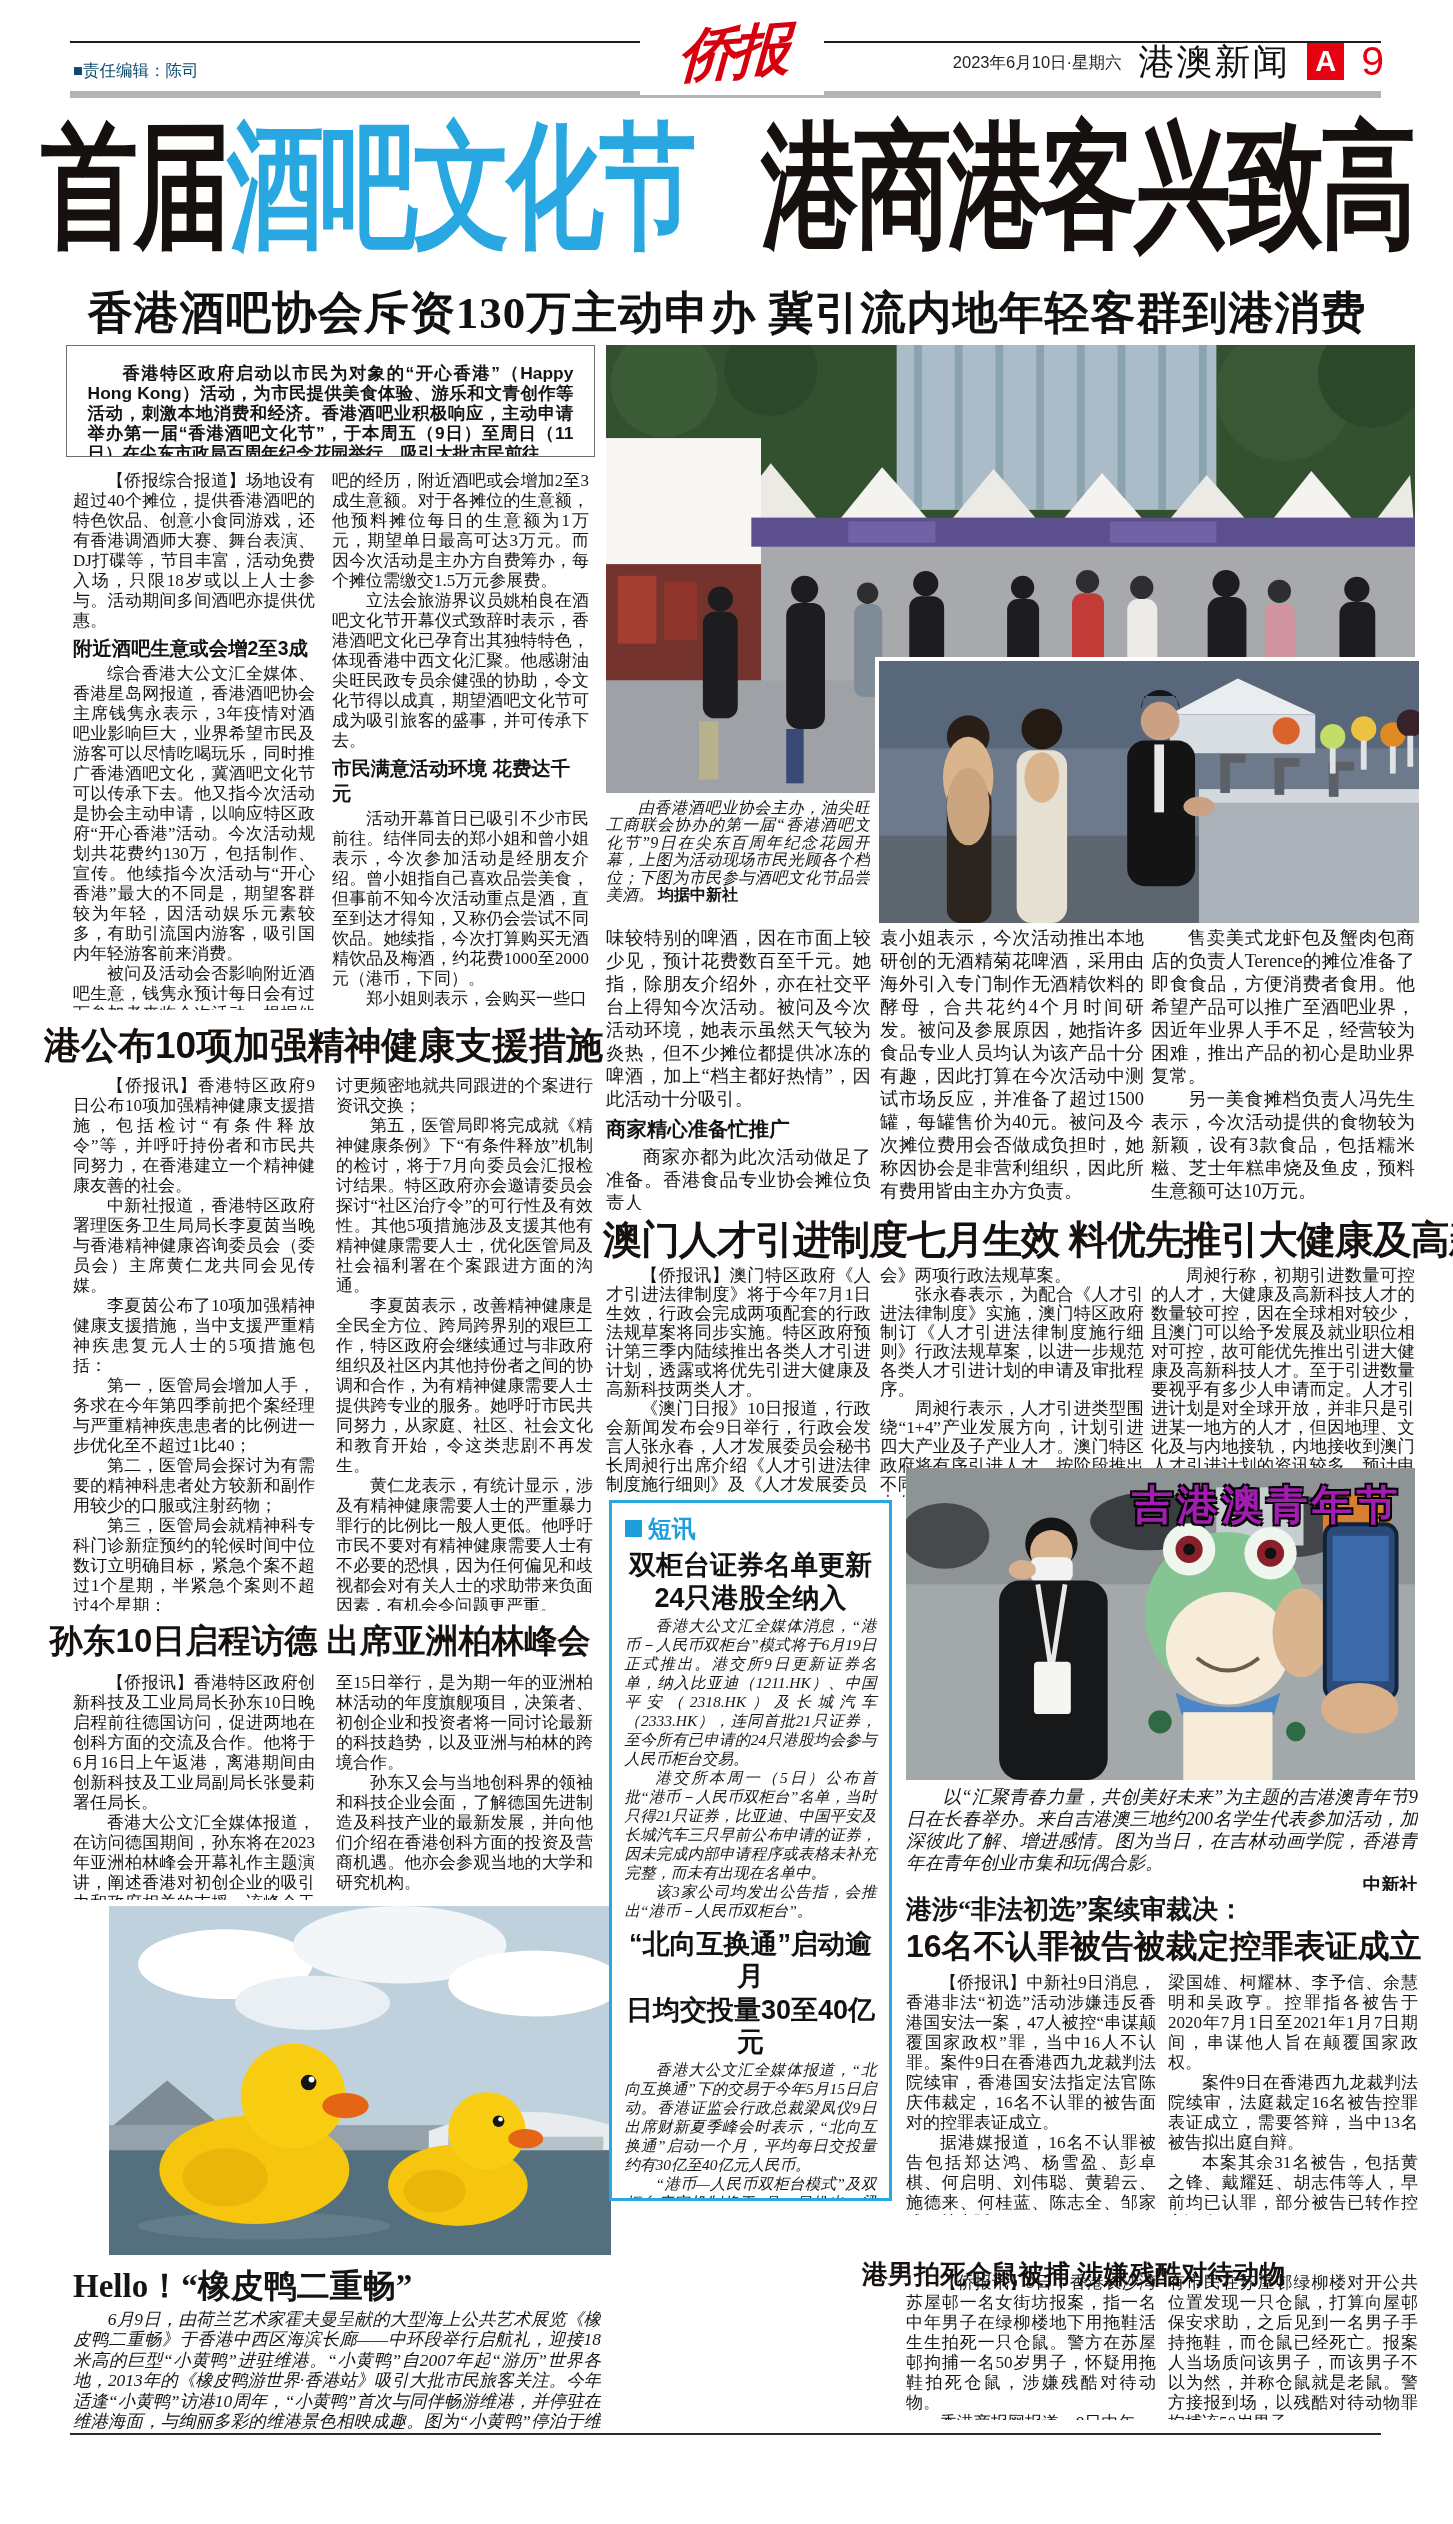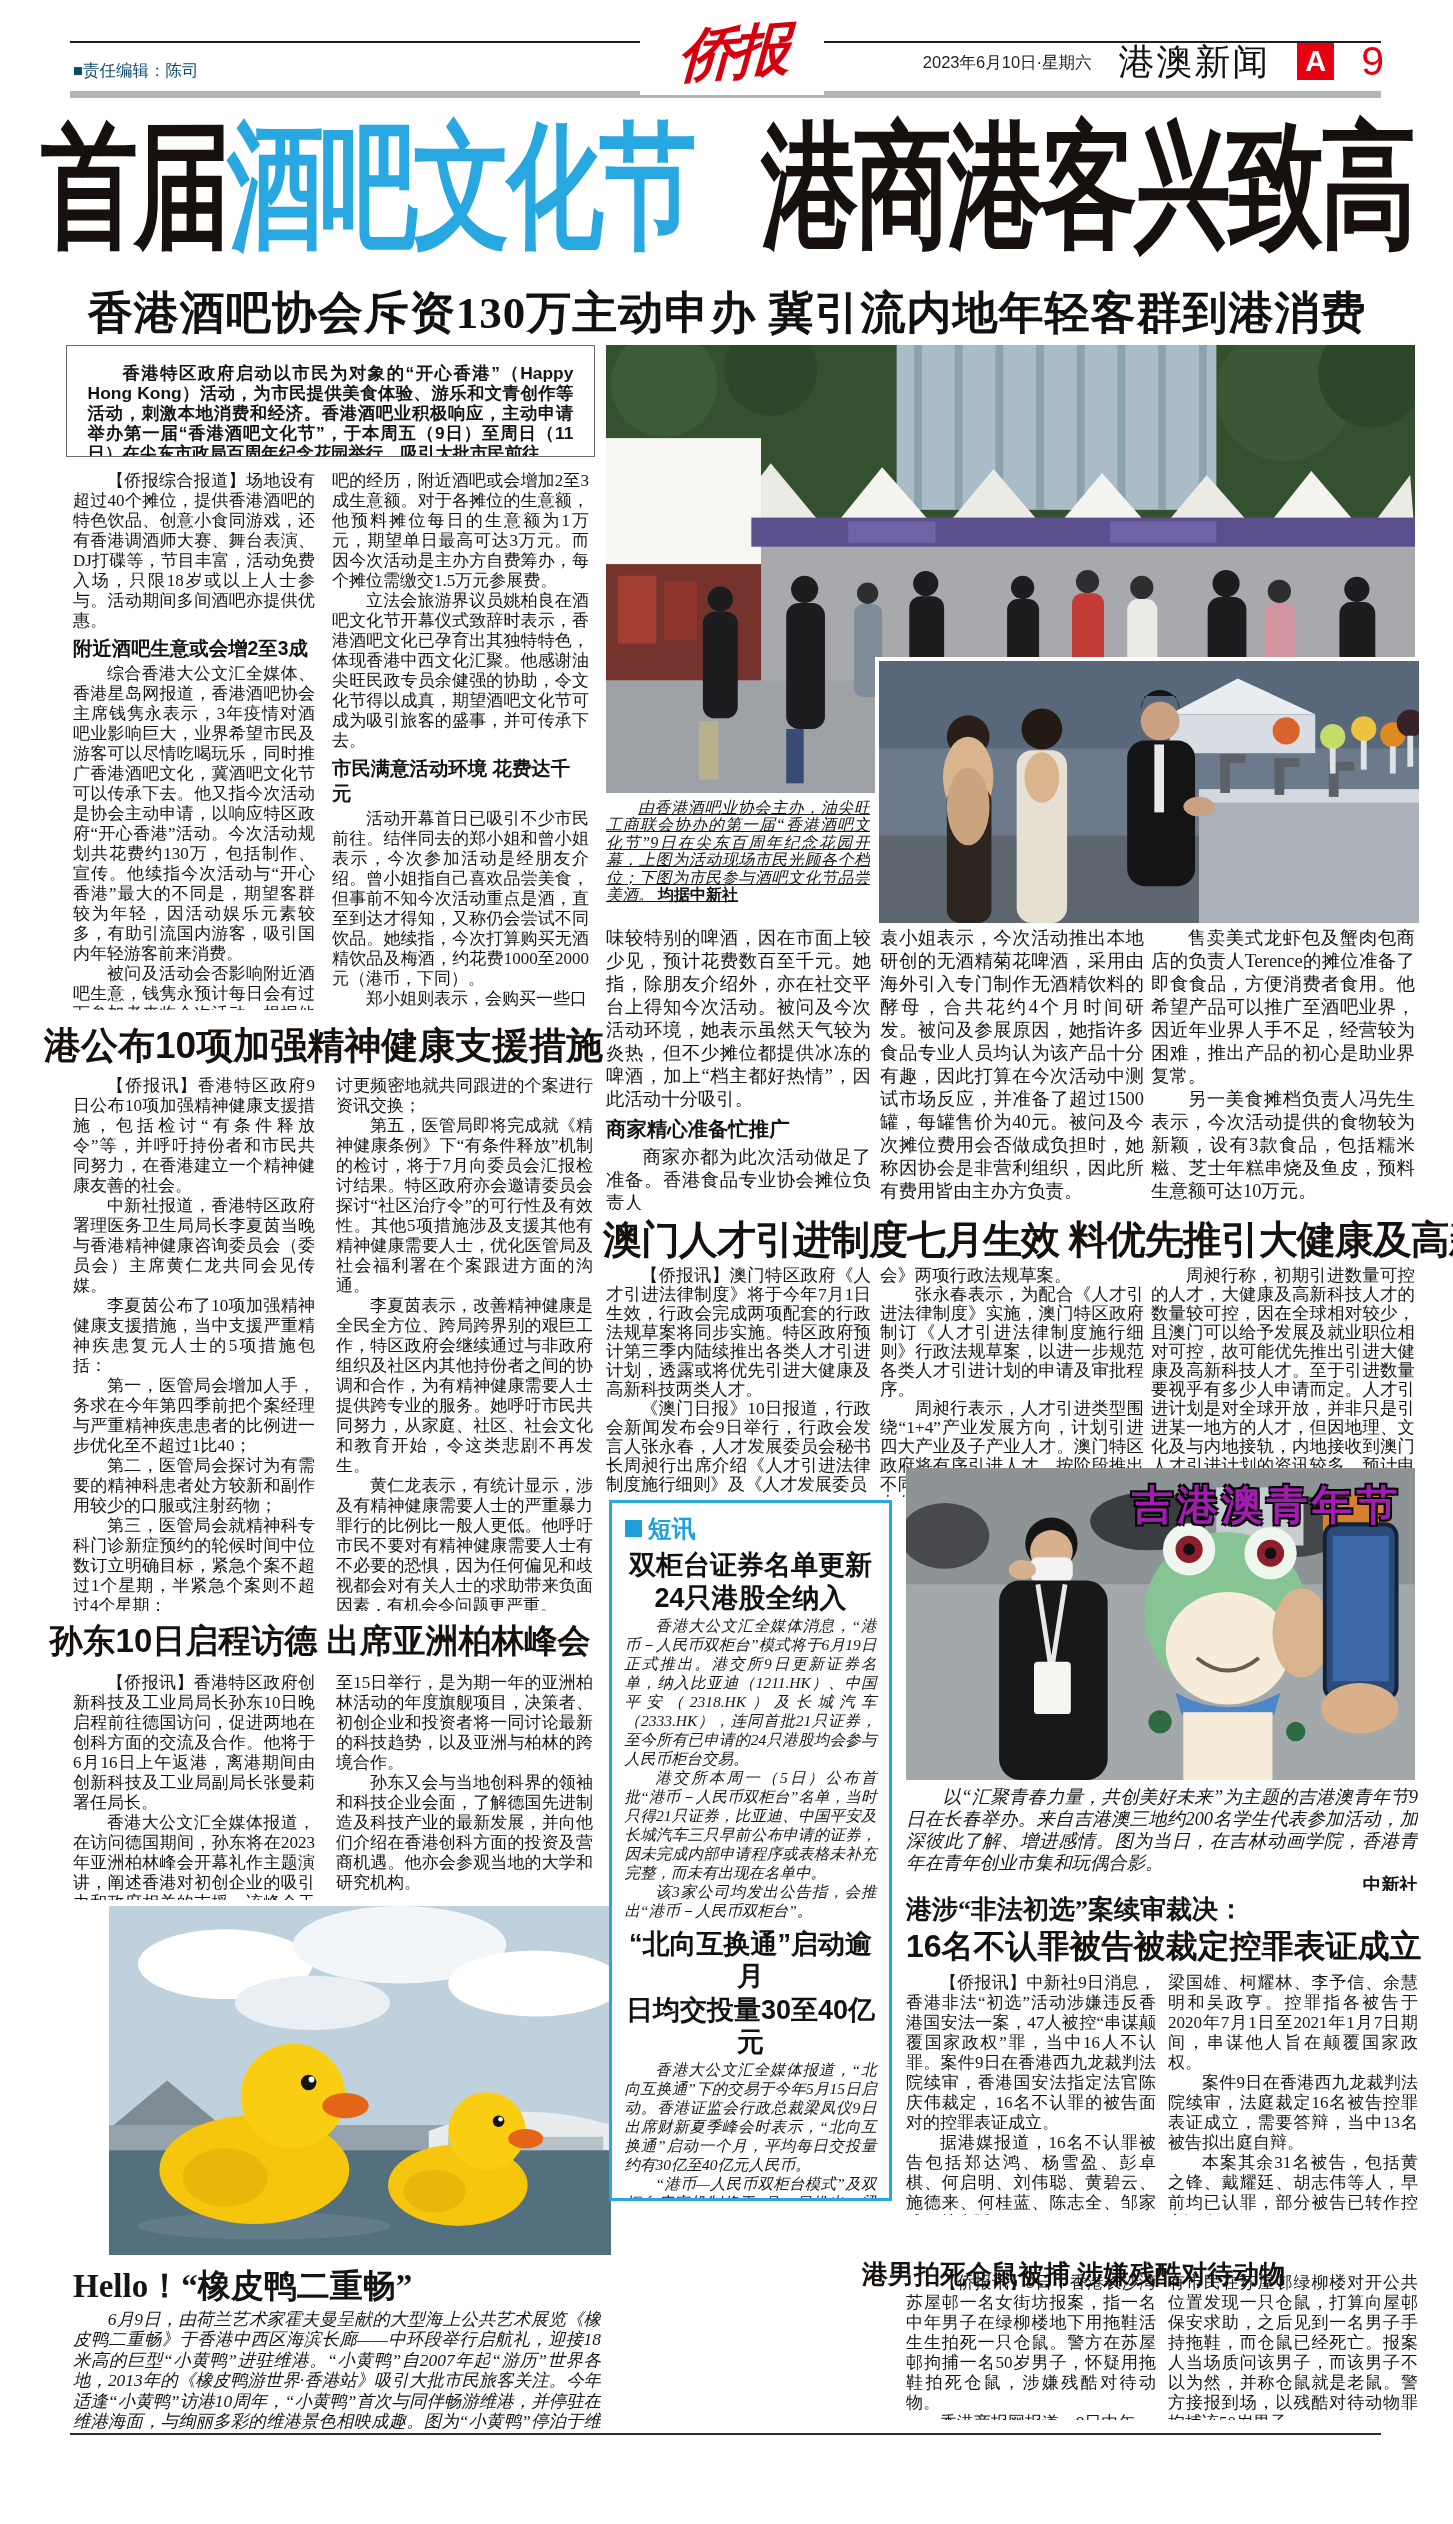--- a/index.html
+++ b/index.html
@@ -9,21 +9,21 @@
 
   
   #rule-top   { left:70px; top:41px; width:1311px; height:1.9px; background:#1c1c1c; }
   #rule-gray  { left:70px; top:91px; width:1311px; height:6.8px; background:#b4b4b4; }
   #logo-wrap  { left:640px; top:11.6px; width:184px; height:83px; background:#fff; z-index:3;
                 display:flex; align-items:center; justify-content:center; }
   #logo-text  { font-family:"DejaVu Serif","Liberation Serif",serif; font-style:italic; font-weight:bold;
                 font-size:58px; color:#d7000f; transform:rotate(-4deg) skewX(-6deg); letter-spacing:-3.9px; }
   #editor     { left:73px; top:60px; font-family:"Liberation Sans","DejaVu Sans",sans-serif;
                 font-size:16.5px; color:#0c4a6e; }
-  #meta-right { right:70px; top:43px; display:flex; align-items:flex-end; gap:27px; }
+  #meta-right { right:70px; top:43px; display:flex; align-items:flex-end; gap:17px; }
   #date-txt   { font-family:"Liberation Sans",sans-serif; font-size:16.5px; padding-bottom:5.8px; color:#222; }
   #section-txt{ font-family:"Liberation Sans",sans-serif; font-size:36px; font-weight:400; color:#111;
                 letter-spacing:1.9px; line-height:1; padding-bottom:0px; }
   #page-box   { width:37px; height:37px; background:#e60012; color:#fff; display:flex; align-items:center;
                 justify-content:center; font-family:"Liberation Sans",sans-serif; font-weight:bold; font-size:29px; }
   #page-num   { color:#e60012; font-family:"Liberation Sans",sans-serif; font-size:41px; line-height:37px; }
 
   
   .hd { font-family:"Liberation Sans","DejaVu Sans",sans-serif; font-weight:900; color:#16110e; }
   #main-headline { left:41px; top:118px; width:1372px; display:flex; justify-content:space-between;
@@ -53,21 +53,21 @@
   .kai p, .kai { font-style:italic; }
   .credit { font-weight:bold; font-style:normal; font-family:"Liberation Sans",sans-serif; }
   .credit-r { text-align:right; font-weight:bold; font-style:normal;
               font-family:"Liberation Sans",sans-serif; }
 
   
   .photo { position:absolute; overflow:hidden; background:#c9c9c9; }
   .photo svg { display:block; width:100%; height:100%; }
   #photoA { left:606px; top:345px; width:809px; height:448px; }
   #photoB { left:875px; top:657px; width:540px; height:262px; border:4.8px solid #fff; box-sizing:content-box; z-index:2; }
-  #lead-caption { left:606px; top:799px; width:264px; height:122px; font-size:16px; line-height:17.4px;text-decoration:underline; }
+  #lead-caption { left:606px; top:799px; width:264px; height:122px; font-size:16px; line-height:17.4px; }
   #duck-photo  { left:109px; top:1906px; width:502px; height:349px; }
   #youth-photo { left:906px; top:1468px; width:509px; height:312px; }
   #youth-overlay { position:absolute; top:9.7px; right:13.6px; font-family:Liberation Sans, sans-serif;
                    font-weight:900; font-size:41px; color:#a21caf; letter-spacing:3.9px;
                    text-shadow:1.9px 1.9px 0 #000, -1.9px 1.9px 0 #000, 1.9px -1.9px 0 #000, -1.9px -1.9px 0 #000; }
 
   
   #mental-headline { left:44px;  top:1021px; width:552px; text-align:center; font-size:37px; white-space:nowrap; }
   #sun-headline    { left:44px;  top:1619px; width:552px; text-align:center; font-size:33px; white-space:nowrap; }
   #macau-headline  { left:603px; top:1213px; width:814px; font-size:39px; letter-spacing:-1px; white-space:nowrap; }

